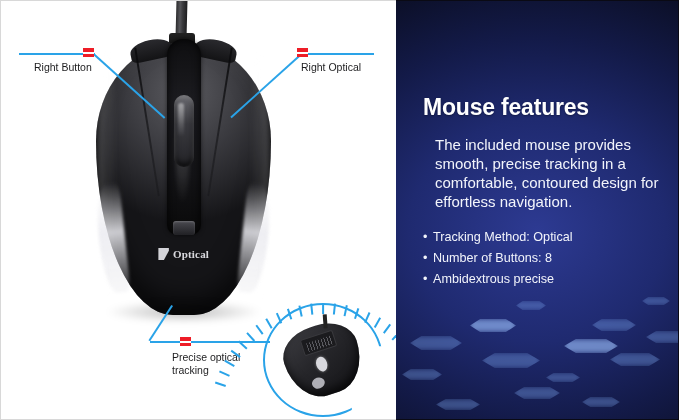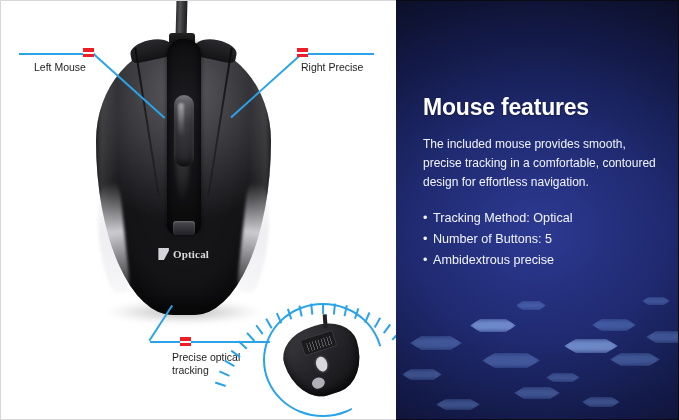--- a/index.html
+++ b/index.html
@@ -210,22 +210,23 @@
   }
   .hex.bright{ background:#9fc4ff; opacity:.62; }
 
   .rp-content{ position:absolute; left:27px; top:92px; width:250px; }
   .rp-title{
     color:#ffffff; font-size:23px; font-weight:bold; line-height:28px;
     letter-spacing:-.2px;
     text-shadow:0 1px 2px rgba(0,0,0,.35);
   }
   .rp-body{
-    margin-top:14px; color:#f2f4fb; font-size:12px; line-height:19px;
+    margin-top:14px; color:#f2f4fb; font-size:15px; line-height:19px;
     max-width:238px;
+    margin-left:12px;
   }
   .rp-list{ margin-top:16px; list-style:none; }
   .rp-list li{
     color:#f2f4fb; font-size:12.6px; line-height:21px;
     padding-left:10px; position:relative;
   }
   .rp-list li::before{
     content:"\2022"; position:absolute; left:0; top:0; color:#f2f4fb;
   }
 </style>
@@ -261,26 +262,26 @@
       <div class="verbatim">
         <span class="vmark"></span>
         <span class="vtext">Optical</span>
       </div>
     </div>
     <div class="mouse-shadow"></div>
 
     <div class="callout-line h-line" style="left:18px; top:52px; width:76px;"></div>
     <div class="callout-line diag" style="left:93px; top:52px; width:96px; transform:rotate(42deg);"></div>
     <div class="marker" style="left:82px; top:47px;"></div>
-    <div class="callout-label" style="left:33px; top:60px;">Left Mouse</div>
+    <div class="callout-label" style="left:33px; top:60px;">Right Button</div>
 
     <div class="callout-line h-line" style="left:301px; top:52px; width:72px;"></div>
     <div class="callout-line diag" style="left:302px; top:53px; width:96px; transform:rotate(138deg);"></div>
     <div class="marker" style="left:296px; top:47px;"></div>
-    <div class="callout-label" style="left:300px; top:60px;">Right Precise</div>
+    <div class="callout-label" style="left:300px; top:60px;">Right Optical</div>
 
     <div class="callout-line diag" style="left:172px; top:305px; width:42px; transform:rotate(123deg);"></div>
     <div class="callout-line h-line" style="left:149px; top:340px; width:120px;"></div>
     <div class="marker" style="left:179px; top:336px;"></div>
     <div class="callout-label" style="left:171px; top:350px;">Precise optical
 tracking</div>
 
     <div class="inset-circle">
       <div class="ring"></div>
       <div class="tickwrap" id="tickwrap">
@@ -331,18 +332,18 @@
         <div class="hex" style="left: 40px; top: 398px; width: 44px; height: 11px;"></div>
         <div class="hex" style="left: 246px; top: 296px; width: 28px; height: 8px;"></div>
         <div class="hex" style="left: 150px; top: 372px; width: 34px; height: 9px;"></div>
       </div>
 
     <div class="rp-content">
       <div class="rp-title">Mouse features</div>
       <div class="rp-body">The included mouse provides smooth, precise tracking in a comfortable, contoured design for effortless navigation.</div>
       <ul class="rp-list" id="features-list">
           <li>Tracking Method: Optical</li>
-          <li>Number of Buttons: 5</li>
+          <li>Number of Buttons: 8</li>
           <li>Ambidextrous precise</li>
         </ul>
     </div>
   </div>
 </div>
 
 </body></html>

